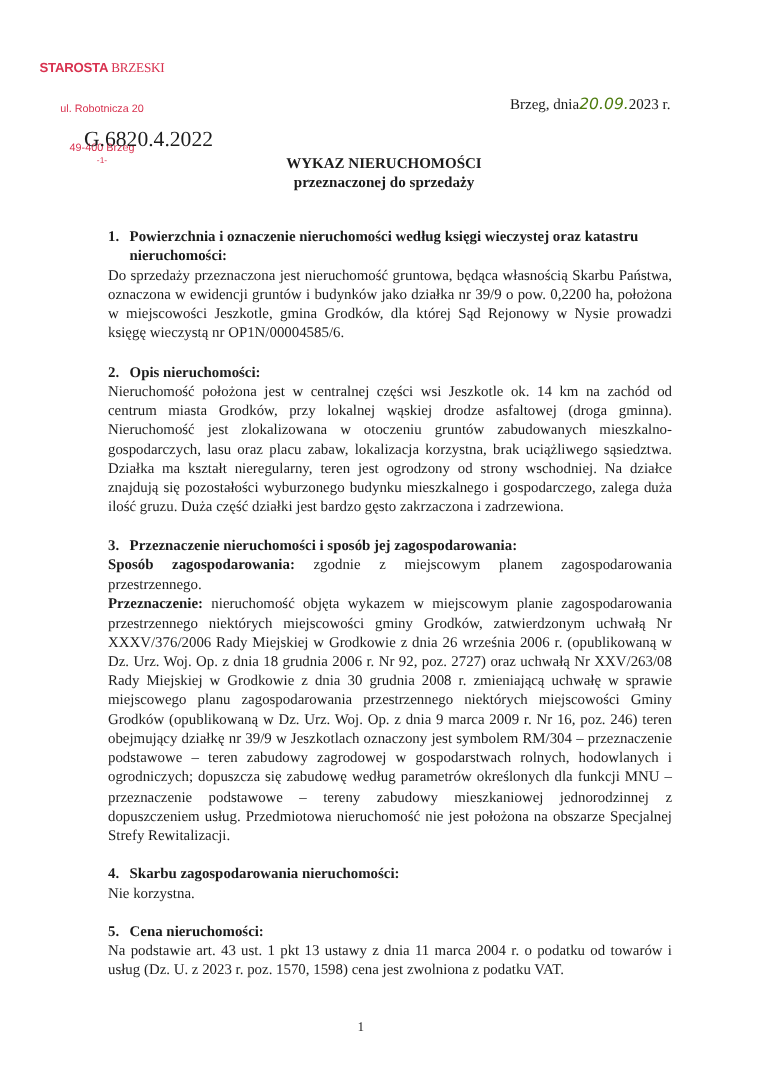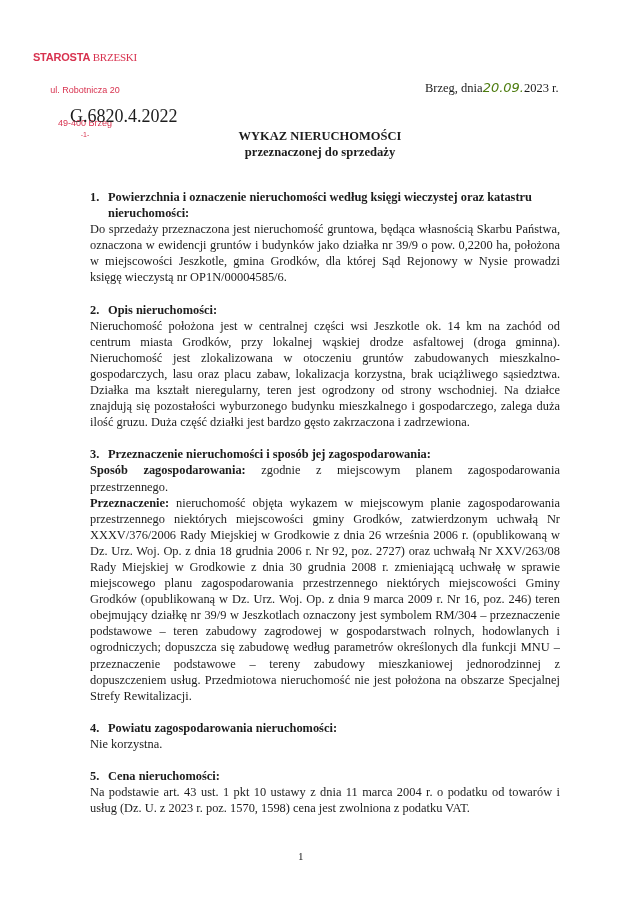--- a/index.html
+++ b/index.html
@@ -78,24 +78,24 @@
 
   <div class="section">
     <span class="num">3.</span>
     <div class="heading">Przeznaczenie nieruchomości i sposób jej zagospodarowania:</div>
     <p class="body"><span class="bold">Sposób zagospodarowania:</span><span> zgodnie z miejscowym planem zagospodarowania przestrzennego.</span></p>
     <p class="body"><span class="bold">Przeznaczenie:</span><span> nieruchomość objęta wykazem w miejscowym planie zagospodarowania przestrzennego niektórych miejscowości gminy Grodków, zatwierdzonym uchwałą Nr XXXV/376/2006 Rady Miejskiej w Grodkowie z dnia 26 września 2006 r. (opublikowaną w Dz. Urz. Woj. Op. z dnia 18 grudnia 2006 r. Nr 92, poz. 2727) oraz uchwałą Nr XXV/263/08 Rady Miejskiej w Grodkowie z dnia 30 grudnia 2008 r. zmieniającą uchwałę w sprawie miejscowego planu zagospodarowania przestrzennego niektórych miejscowości Gminy Grodków (opublikowaną w Dz. Urz. Woj. Op. z dnia 9 marca 2009 r. Nr 16, poz. 246) teren obejmujący działkę nr 39/9 w Jeszkotlach oznaczony jest symbolem RM/304 – przeznaczenie podstawowe – teren zabudowy zagrodowej w gospodarstwach rolnych, hodowlanych i ogrodniczych; dopuszcza się zabudowę według parametrów określonych dla funkcji MNU – przeznaczenie podstawowe – tereny zabudowy mieszkaniowej jednorodzinnej z dopuszczeniem usług. Przedmiotowa nieruchomość nie jest położona na obszarze Specjalnej Strefy Rewitalizacji.</span></p>
   </div>
 
   <div class="section">
     <span class="num">4.</span>
-    <div class="heading">Powiatu zagospodarowania nieruchomości:</div>
+    <div class="heading">Skarbu zagospodarowania nieruchomości:</div>
     <p class="body">Nie korzystna.</p>
   </div>
 
   <div class="section">
     <span class="num">5.</span>
     <div class="heading">Cena nieruchomości:</div>
-    <p class="body">Na podstawie art. 43 ust. 1 pkt 10 ustawy z dnia 11 marca 2004 r. o podatku od towarów i usług (Dz. U. z 2023 r. poz. 1570, 1598) cena jest zwolniona z podatku VAT.</p>
+    <p class="body">Na podstawie art. 43 ust. 1 pkt 13 ustawy z dnia 11 marca 2004 r. o podatku od towarów i usług (Dz. U. z 2023 r. poz. 1570, 1598) cena jest zwolniona z podatku VAT.</p>
   </div>
 </div>
 
 <div class="page-num">1</div>
 
 </body></html>

